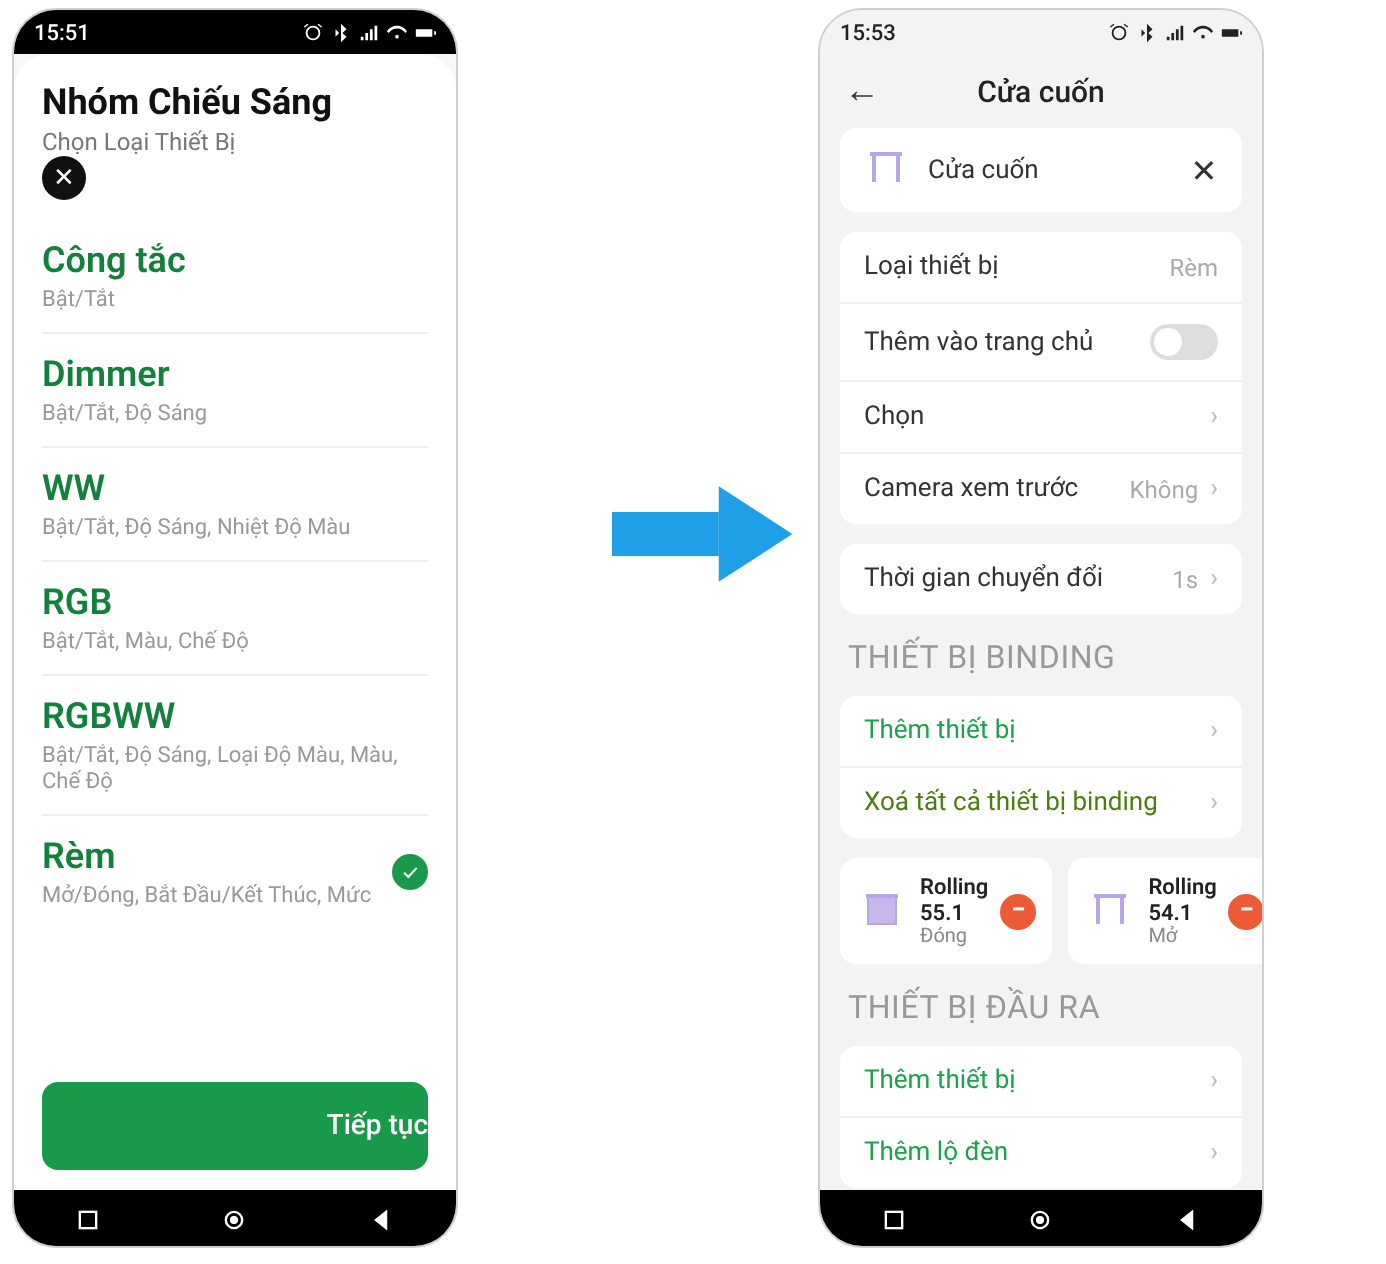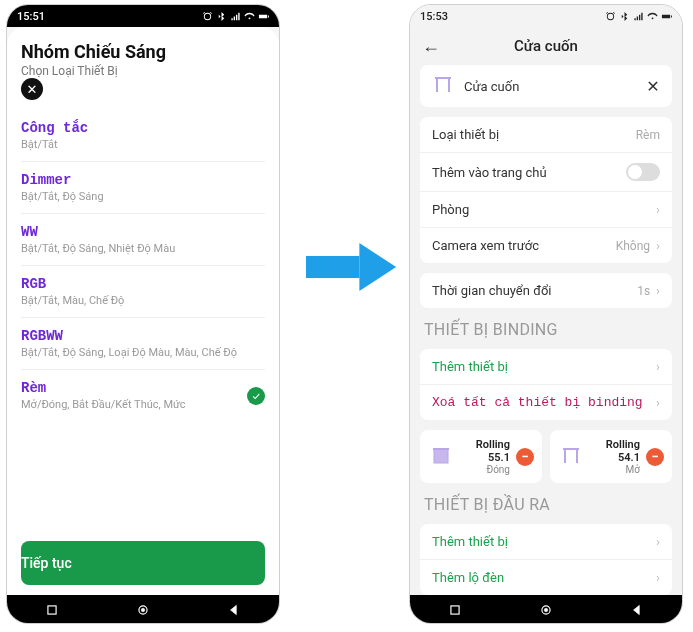--- a/index.html
+++ b/index.html
@@ -6,21 +6,21 @@
   body {
     width: 693px;
     height: 632px;
     background: #fff;
     font-family: -apple-system, BlinkMacSystemFont, "Segoe UI", Roboto, sans-serif;
     position: relative;
     overflow: hidden;
   }
   .phone {
     position: absolute;
-    width: 274px;
+    width: 223px;
     height: 620px;
     border: 1px solid #cfcfcf;
     border-radius: 22px;
     background: #f7f7f7;
     overflow: hidden;
     top: 4px;
   }
   .phone-left { left: 6px; }
   .phone-right { left: 409px; }
   .statusbar {
@@ -61,30 +61,30 @@
     background:#111; color:#fff; display:flex; align-items:center; justify-content:center;
     font-size:13px; line-height:1;
   }
   .device-list { flex:1; margin-top:10px; overflow:hidden; }
   .device-item {
     border-bottom:1px solid #eee;
     padding:10px 0;
     display:flex; justify-content:space-between; align-items:center;
   }
   .device-item:last-child { border-bottom:none; }
-  .di-name { font-size:14px; font-weight:600; color:#6d28d9;font-family:Liberation Mono, monospace; }
+  .di-name { font-size:18px; font-weight:600; color:#15803d; }
   .di-desc { font-size:11px; color:#999; margin-top:2px; }
   .check-circ {
     width:18px; height:18px; border-radius:50%;
     background:#199a4b; display:flex; align-items:center; justify-content:center;
   }
   .check-circ svg { width:10px; height:10px; stroke:#fff; stroke-width:2.5; fill:none; }
   .continue-btn {
     background:#199a4b; color:#fff; border-radius:8px;
-    text-align:left; padding:14px 0; font-size:14px; font-weight:500;
+    text-align:right; padding:14px 0; font-size:14px; font-weight:500;
     margin:8px 0 10px 0;
   }
 
   
   .content-right {
     height: 568px;
     background:#f3f3f3;
     overflow:hidden;
     font-size:13px;
     color:#333;
@@ -121,24 +121,24 @@
   }
   .toggle::after{
     content:""; position:absolute; width:14px; height:14px; border-radius:50%;
     background:#fff; top:2px; left:2px;
   }
   .section-label {
     font-size:16px; color:#999; letter-spacing:.3px;
     margin:12px 14px 4px 14px;
   }
   .cr-link-green { color:#1aa24d; }
-  .cr-link-red { color:#be185d;font-family:Liberation Mono, monospace; }
+  .cr-link-red { color:#4d7c0f; }
   .cr-helper { font-size:10.5px; color:#999; margin:6px 14px 0 14px; line-height:1.4;}
   .bind-row {
-    display:flex; gap:8px; margin:10px 10px 0 10px;text-align:right;
+    display:flex; gap:8px; margin:10px 10px 0 10px;
   }
   .bind-card {
     flex:1; background:#fff; border-radius:8px; padding:8px;
     display:flex; align-items:center; gap:6px;
   }
   .bind-icon { width:26px; height:26px; display:flex; align-items:center; justify-content:center;}
   .bind-icon svg{ width:24px; height:24px;}
   .bind-info { flex:1; }
   .bind-info .bn { font-size:11px; font-weight:600; color:#222;}
   .bind-info .bs { font-size:10px; color:#888; }
@@ -300,21 +300,21 @@
     <div class="cr-card">
       <div class="cr-row">
         <span>Loại thiết bị</span>
         <span class="val">Rèm</span>
       </div>
       <div class="cr-row">
         <span>Thêm vào trang chủ</span>
         <span class="toggle"></span>
       </div>
       <div class="cr-row">
-        <span>Phòng</span>
+        <span>Chọn</span>
         <span class="val">
             <span class="chev">›</span>
           </span>
       </div>
       <div class="cr-row">
         <span>Camera xem trước</span>
         <span class="val">
             <span>Không</span>
             <span class="chev">›</span>
           </span>

